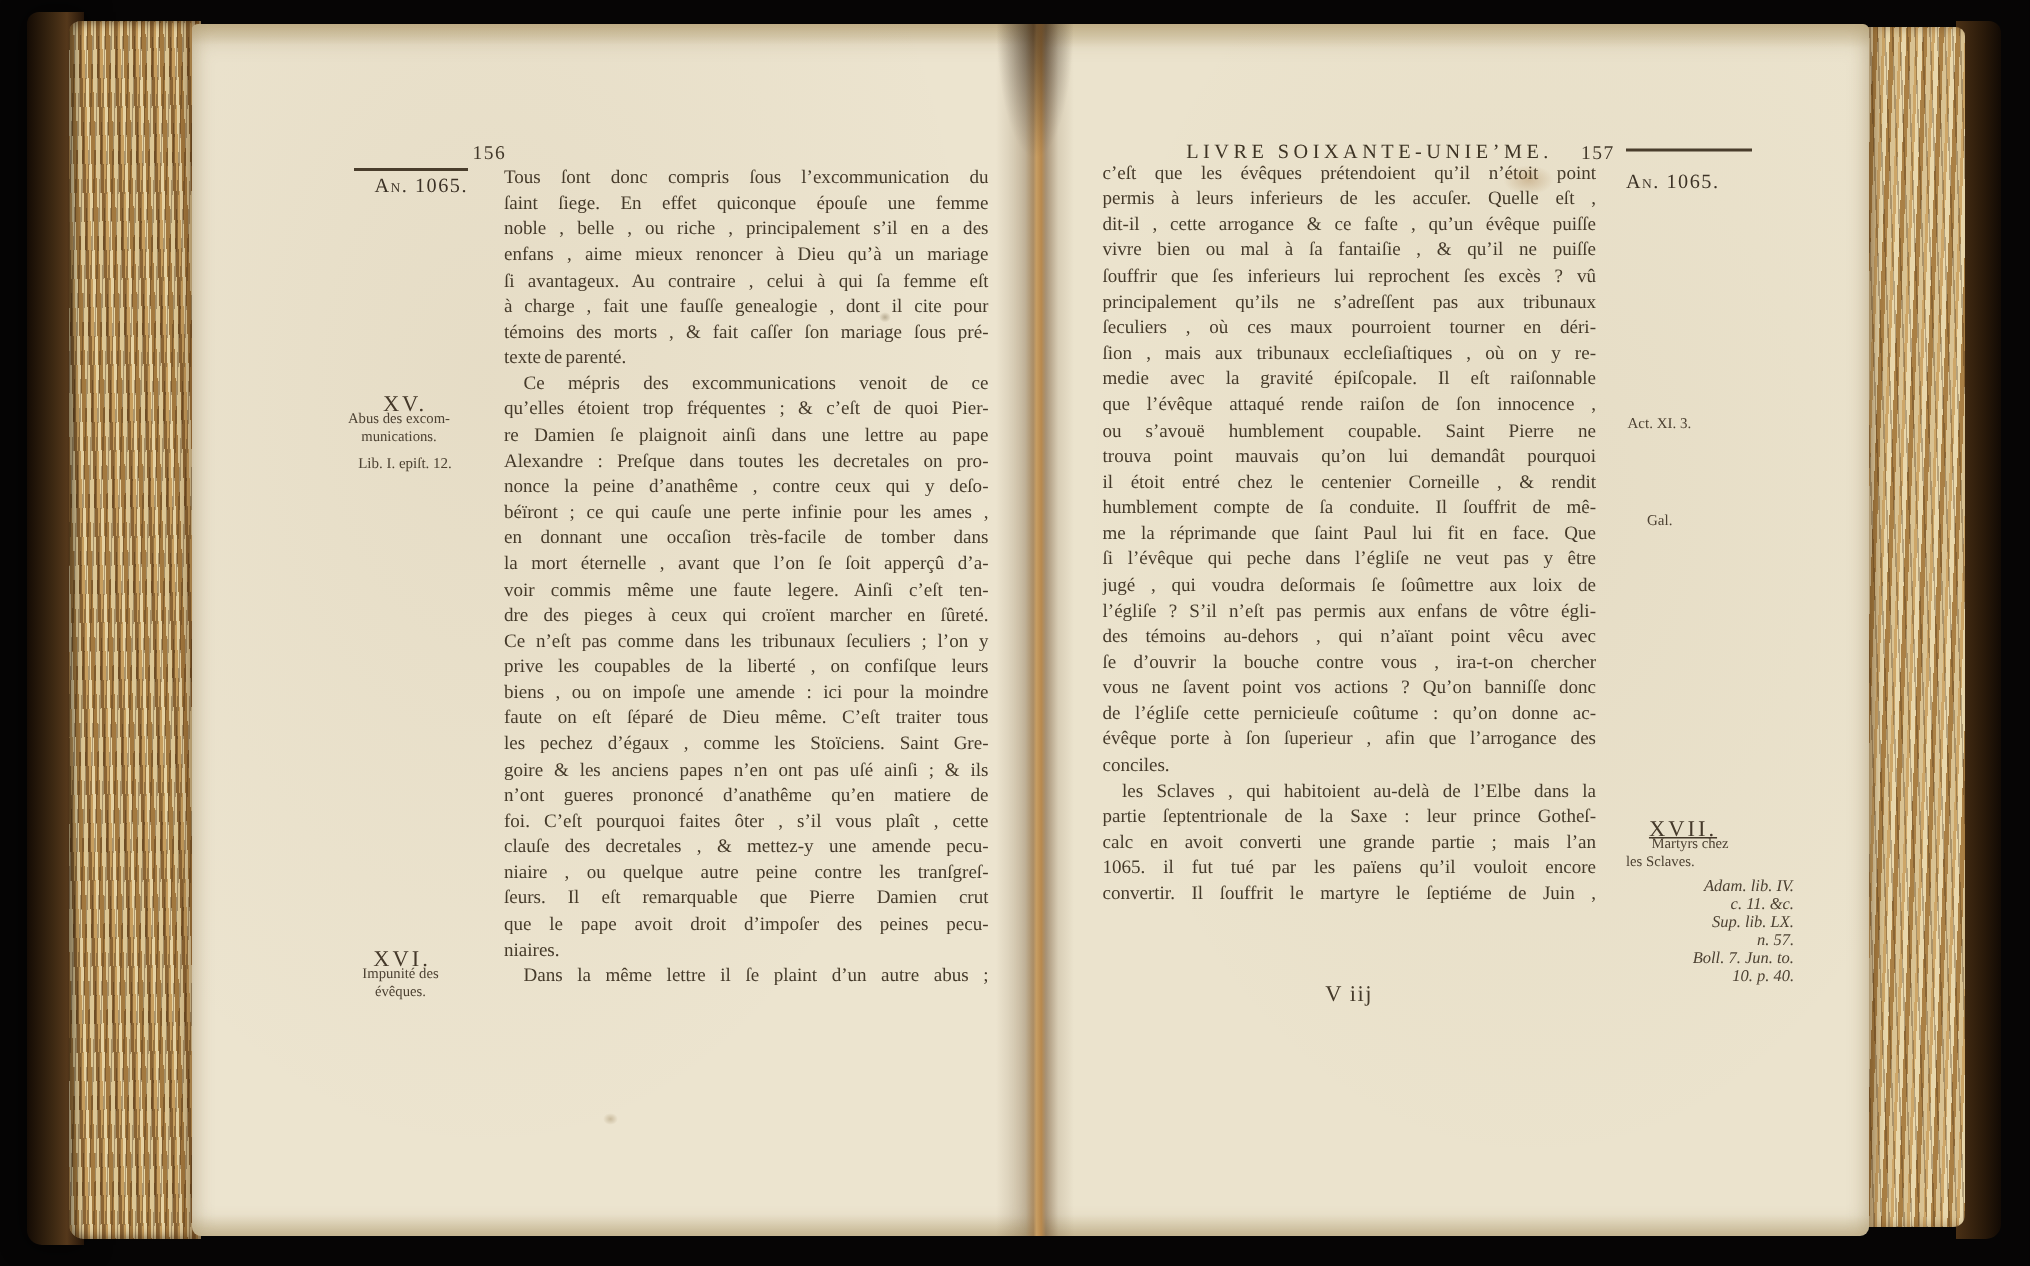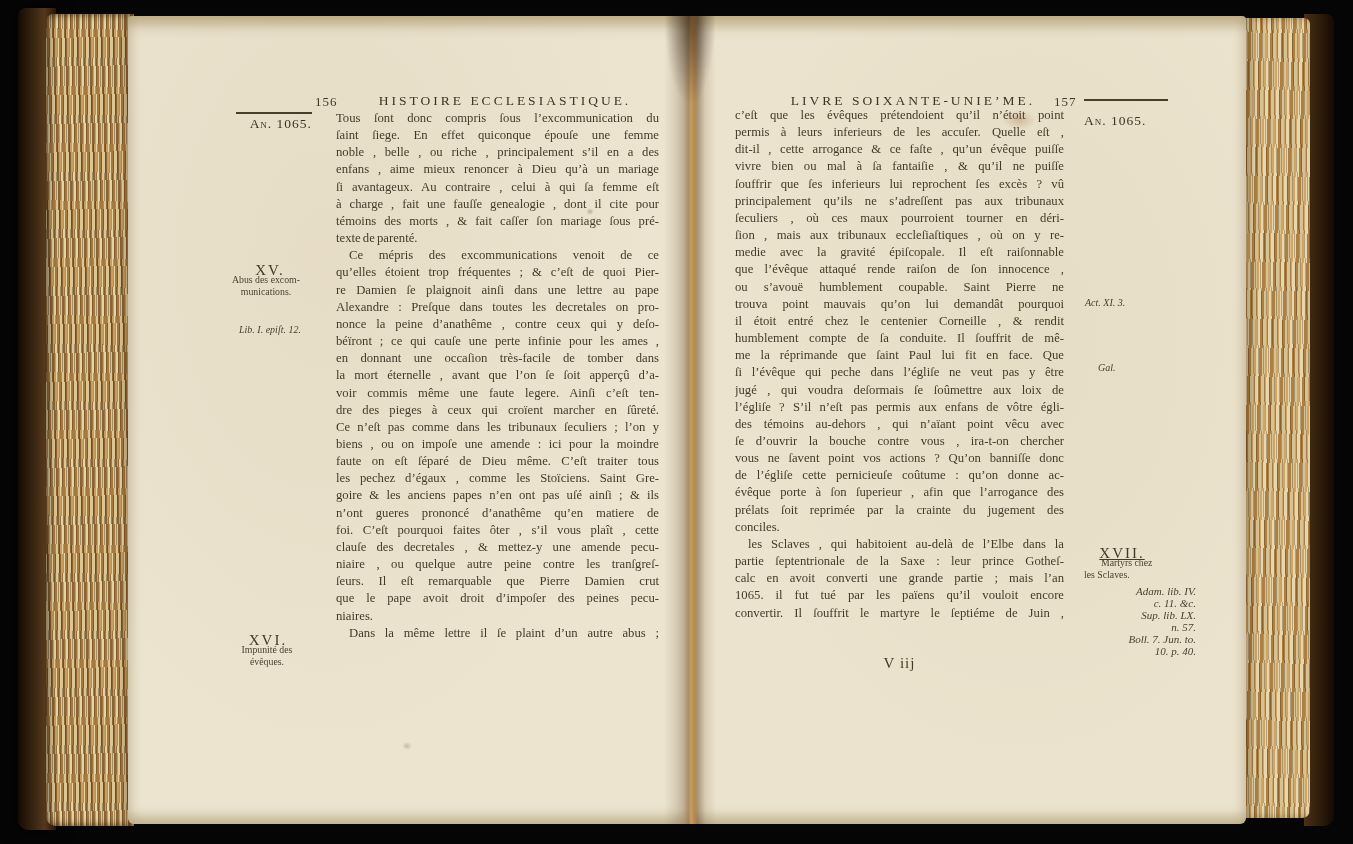--- a/index.html
+++ b/index.html
@@ -55,38 +55,37 @@
   .body-col .line{height:17.16px;line-height:17.16px;font-size:12.7px;color:#453a2a;
     text-align:justify;text-align-last:justify;word-spacing:-1px;overflow:hidden;}
   .para{width:100%;}
   .para:not(.cont) .line:last-child{text-align-last:left;}
   .para.indent .line:first-child{text-indent:13px;}
   .an-rule{height:2px;background:#493d2c;}
   .an-text{font-variant:small-caps;font-size:13.5px;letter-spacing:1px;color:#3c3226;}
   .sec-num{font-size:15px;letter-spacing:2px;color:#45392a;text-align:center;}
   .note .nline{font-size:9.8px;line-height:11.6px;color:#4c4132;}
   .note.center .nline{text-align:center;}
-  .note.italic .nline, .ref-it{font-style:italic;margin-top:20px;}
+  .note.italic .nline, .ref-it{}
   .ref-it{font-size:10px;color:#4c4132;}
   .note.hang .nline{text-align:left;}
   .note.hang .nline:first-child{text-indent:17px;}
   .refs .nline{font-size:11px;line-height:11.9px;font-style:italic;text-align:right;}
   .signature{font-size:15px;color:#453a2a;text-align:center;letter-spacing:1px;}
 </style>
 </head>
 <body>
 
 <div class="abs cover-left"></div>
 <div class="abs stack-left"></div>
 <div class="abs cover-right"></div>
 <div class="abs stack-right"></div>
 
 <div class="abs page page-left">
   <div class="abs pagenum" style="left:187px;top:78px;">156</div>
-  <div class="abs runtitle" style="left:232px;top:77px;width:290px;">HISTOIRE ECCLESIASTIQUE.</div>
 
   <div class="abs an-rule" style="left:108px;top:96px;width:76px;"></div>
   <div class="abs an-text" style="left:100px;top:100px;width:84px;text-align:right;">An. 1065.</div>
 
   <div class="abs sec-num" style="left:110px;top:246px;width:64px;">XV.</div>
   <div class="abs note center" style="left:84px;top:258px;width:108px;">
       <div class="nline">Abus des excom-</div>
       <div class="nline">munications.</div>
     </div>
   <div class="abs ref-it" style="left:86px;top:288px;width:112px;text-align:center;">Lib. I. epiſt. 12.</div>
@@ -113,20 +112,21 @@
         <div class="line">qu’elles étoient trop fréquentes ; &amp; c’eſt de quoi Pier-</div>
         <div class="line">re Damien ſe plaignoit ainſi dans une lettre au pape</div>
         <div class="line">Alexandre : Preſque dans toutes les decretales on pro-</div>
         <div class="line">nonce la peine d’anathême , contre ceux qui y deſo-</div>
         <div class="line">béïront ; ce qui cauſe une perte infinie pour les ames ,</div>
         <div class="line">en donnant une occaſion très-facile de tomber dans</div>
         <div class="line">la mort éternelle , avant que l’on ſe ſoit apperçû d’a-</div>
         <div class="line">voir commis même une faute legere. Ainſi c’eſt ten-</div>
         <div class="line">dre des pieges à ceux qui croïent marcher en ſûreté.</div>
         <div class="line">Ce n’eſt pas comme dans les tribunaux ſeculiers ; l’on y</div>
+        <div class="line">prive les coupables de la liberté , on confiſque leurs</div>
         <div class="line">biens , ou on impoſe une amende : ici pour la moindre</div>
         <div class="line">faute on eſt ſéparé de Dieu même. C’eſt traiter tous</div>
         <div class="line">les pechez d’égaux , comme les Stoïciens. Saint Gre-</div>
         <div class="line">goire &amp; les anciens papes n’en ont pas uſé ainſi ; &amp; ils</div>
         <div class="line">n’ont gueres prononcé d’anathême qu’en matiere de</div>
         <div class="line">foi. C’eſt pourquoi faites ôter , s’il vous plaît , cette</div>
         <div class="line">clauſe des decretales , &amp; mettez-y une amende pecu-</div>
         <div class="line">niaire , ou quelque autre peine contre les tranſgreſ-</div>
         <div class="line">ſeurs. Il eſt remarquable que Pierre Damien crut</div>
         <div class="line">que le pape avoit droit d’impoſer des peines pecu-</div>
@@ -180,21 +180,20 @@
         <div class="line">humblement compte de ſa conduite. Il ſouffrit de mê-</div>
         <div class="line">me la réprimande que ſaint Paul lui fit en face. Que</div>
         <div class="line">ſi l’évêque qui peche dans l’égliſe ne veut pas y être</div>
         <div class="line">jugé , qui voudra deſormais ſe ſoûmettre aux loix de</div>
         <div class="line">l’égliſe ? S’il n’eſt pas permis aux enfans de vôtre égli-</div>
         <div class="line">des témoins au-dehors , qui n’aïant point vêcu avec</div>
         <div class="line">ſe d’ouvrir la bouche contre vous , ira-t-on chercher</div>
         <div class="line">vous ne ſavent point vos actions ? Qu’on banniſſe donc</div>
         <div class="line">de l’égliſe cette pernicieuſe coûtume : qu’on donne ac-</div>
         <div class="line">évêque porte à ſon ſuperieur , afin que l’arrogance des</div>
-        <div class="line">prélats ſoit reprimée par la crainte du jugement des</div>
         <div class="line">conciles.</div>
       </div>
     <div class="para indent cont">
         <div class="line">les Sclaves , qui habitoient au-delà de l’Elbe dans la</div>
         <div class="line">partie ſeptentrionale de la Saxe : leur prince Gotheſ-</div>
         <div class="line">calc en avoit converti une grande partie ; mais l’an</div>
         <div class="line">1065. il fut tué par les païens qu’il vouloit encore</div>
         <div class="line">convertir. Il ſouffrit le martyre le ſeptiéme de Juin ,</div>
       </div>
   </div>

